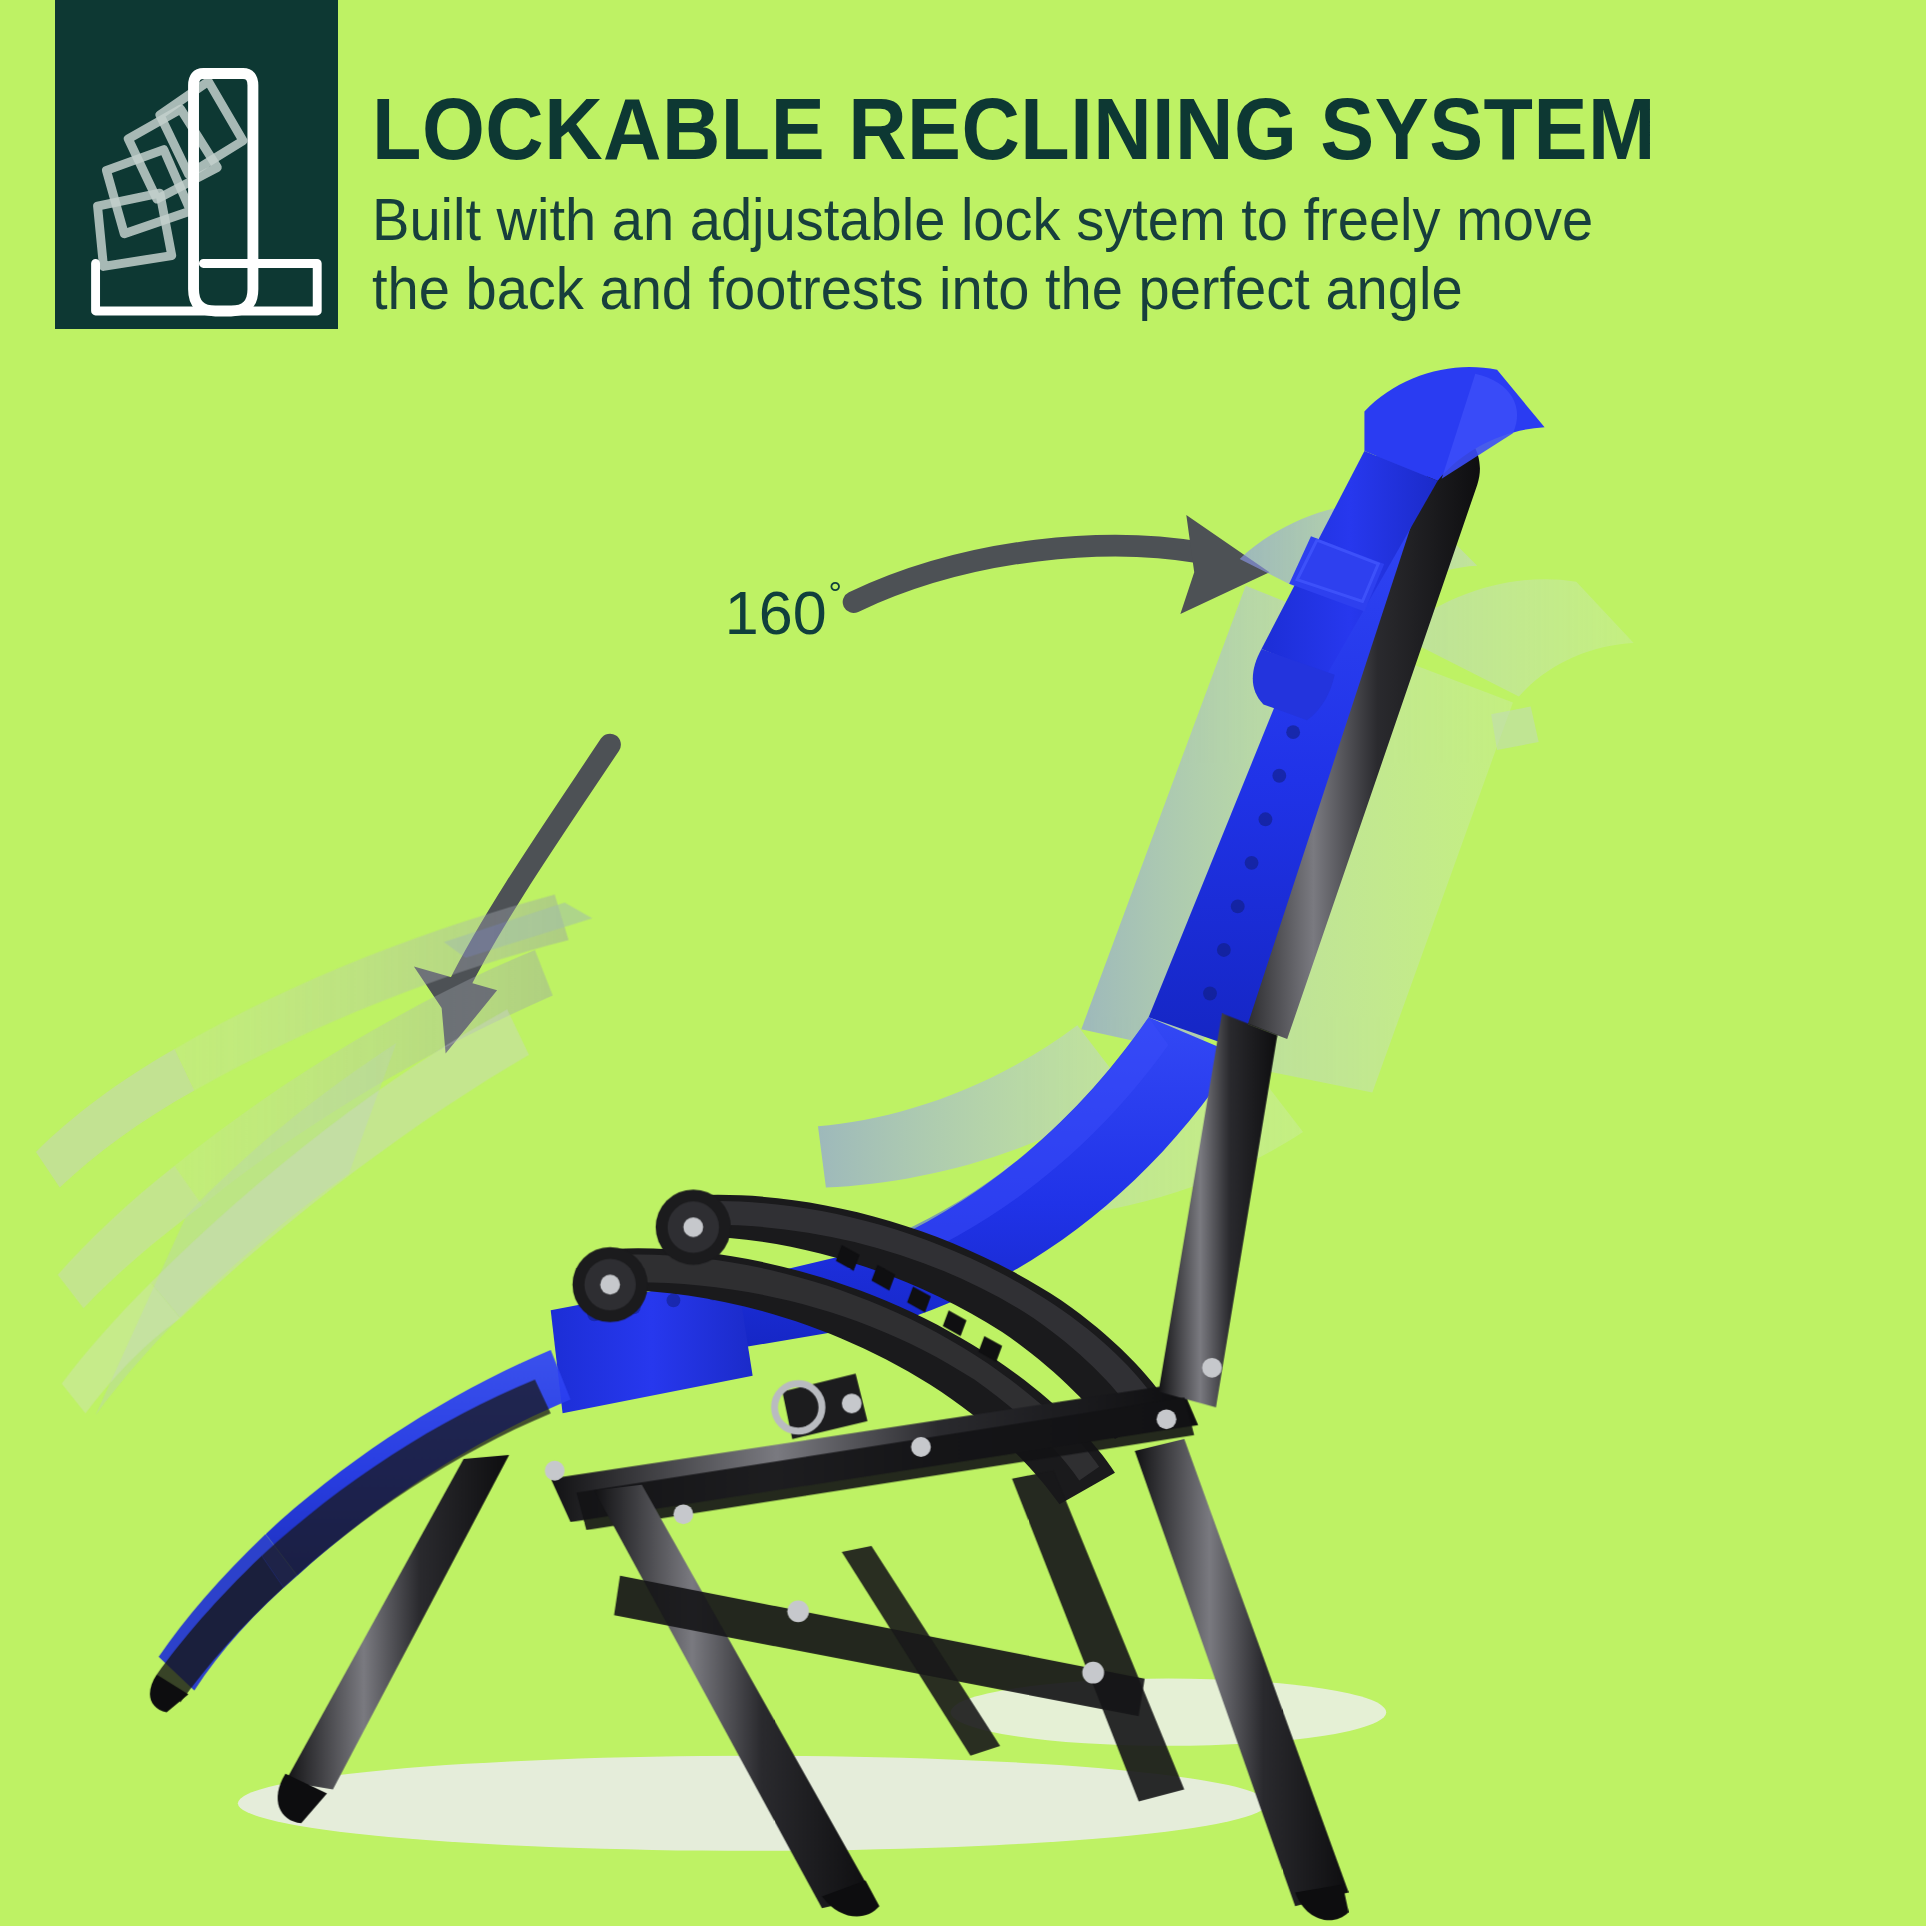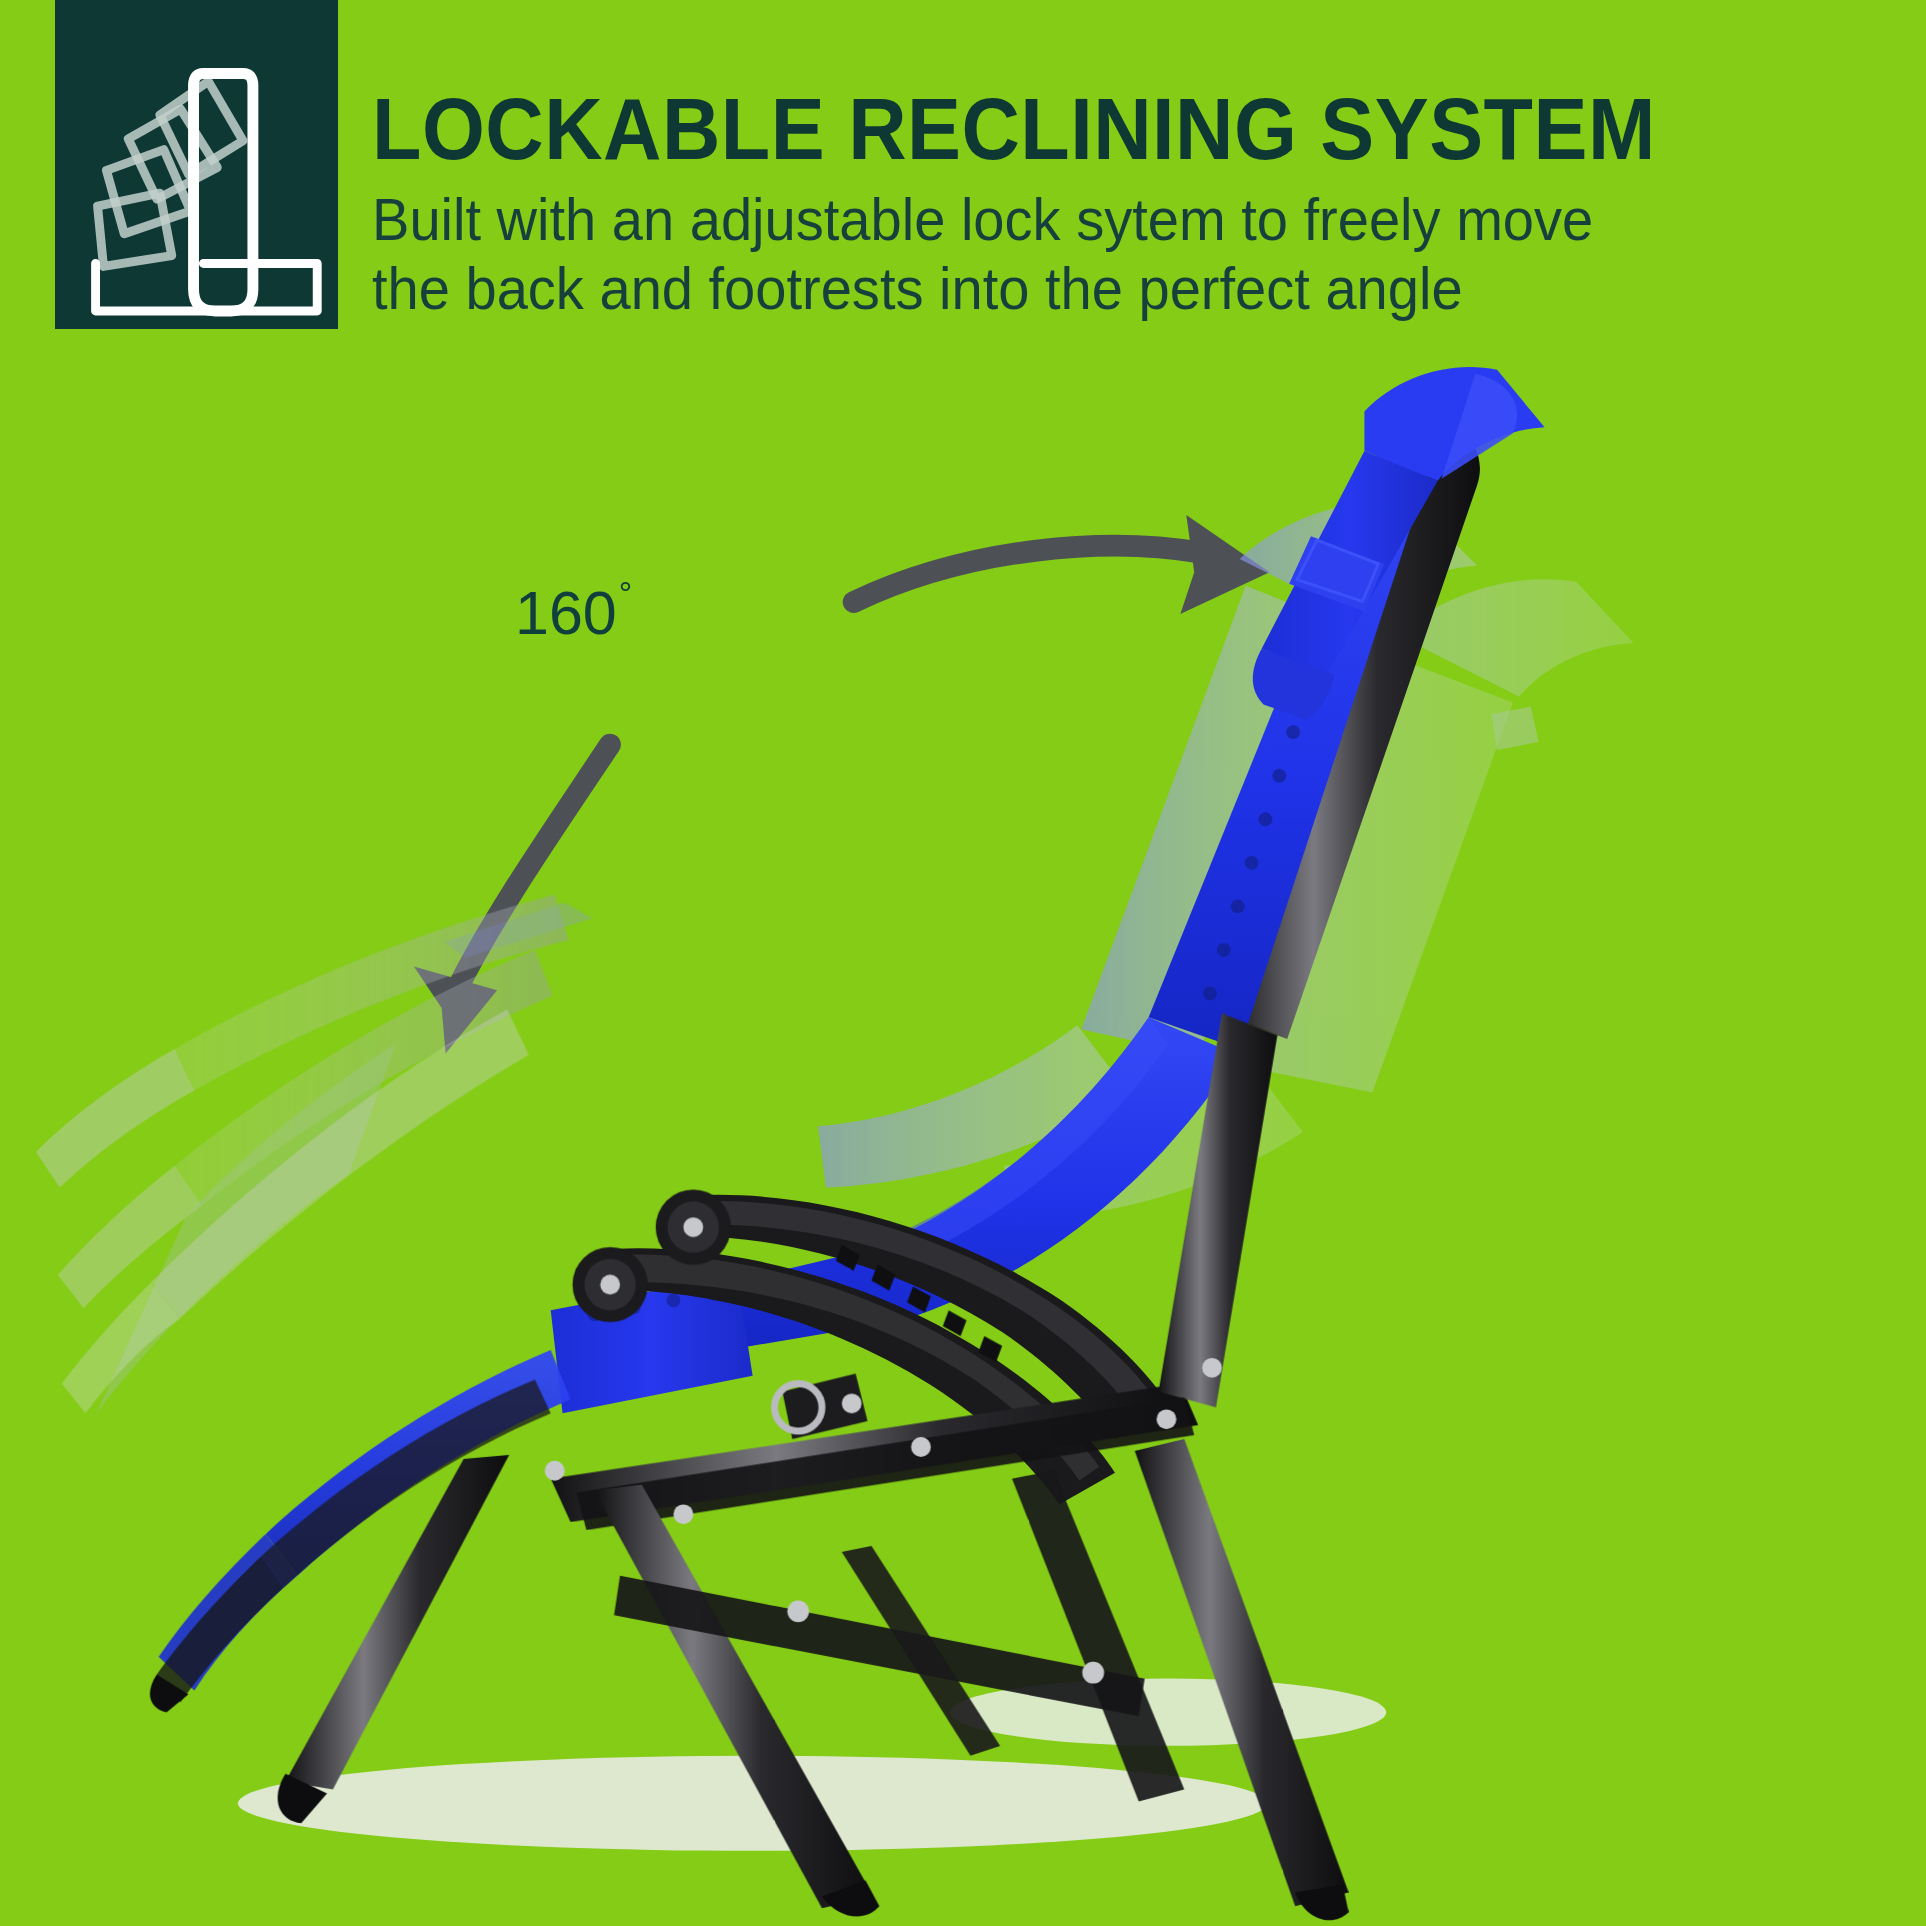--- a/index.html
+++ b/index.html
@@ -4,21 +4,21 @@
 <style>
   html, body {
     margin: 0;
     padding: 0;
     background: #ffffff;
   }
   #stage {
     position: relative;
     width: 1927px;
     height: 1927px;
-    background: #84cc16;
+    background: #bef264;
     overflow: hidden;
     font-family: "Liberation Sans", sans-serif;
   }
 
   
   .icon-box {
     position: absolute;
     left: 55px;
     top: 0;
     width: 283px;
@@ -54,21 +54,21 @@
     transform-origin: left top;
   }
   .header-sub .l2 { display: block; }
 
   
   .deg-label {
     position: absolute;
     left: 515px;
     top: 574px;
     width: 327px;
-    text-align: left;
+    text-align: right;
     color: #10403c;
     font-size: 61px;
     font-weight: 300;
     line-height: 1.18;
   }
   .deg-label .sup {
     font-size: 0.55em;
     vertical-align: 0.85em;
     margin-left: 2px;
   }

